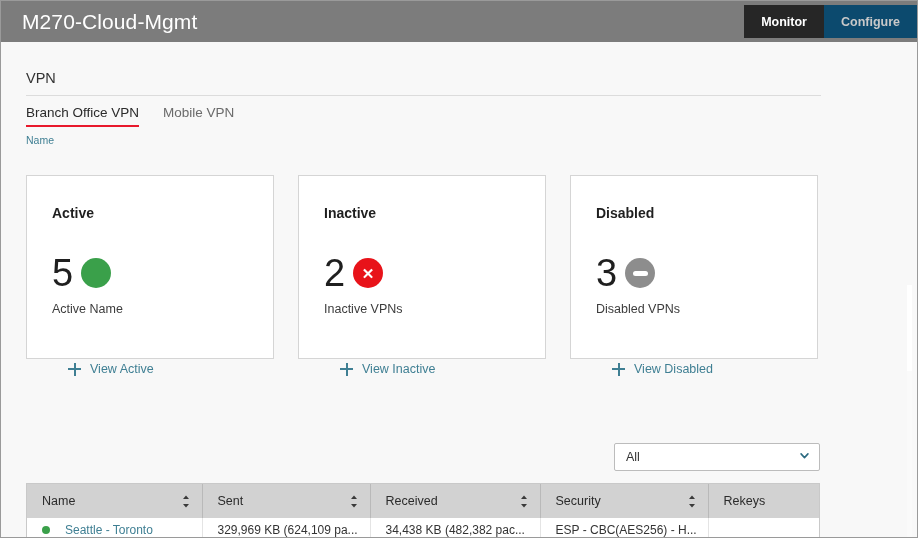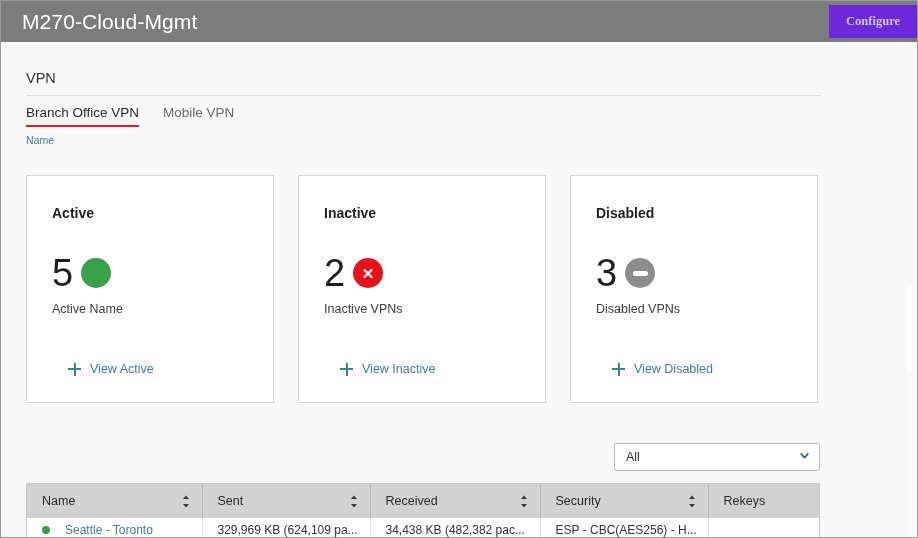--- a/index.html
+++ b/index.html
@@ -59,24 +59,23 @@
     box-sizing: border-box;
     cursor: pointer;
     user-select: none;
   }
   .topbtn.active {
     background: #262626;
     color: #ffffff;
     min-width: 78px;
   }
   .topbtn.inactive {
-    background: #6d28d9;
+    background: #0c4a6e;
     color: #c9c9c9;
     min-width: 86px;
-    font-family: Liberation Serif, serif;
   }
 
   
   .page {
     position: absolute;
     left: 0;
     top: 41px;
     right: 0;
     bottom: 0;
     background: #f8f8f8;
@@ -141,21 +140,21 @@
 
   
   .cards {
     position: absolute;
     left: 25px;
     top: 133px;
     display: flex;
   }
   .card {
     width: 248px;
-    height: 228px;
+    height: 184px;
     background: #ffffff;
     border: 1px solid #d5d5d5;
     box-sizing: border-box;
     position: relative;
   }
   .card + .card { margin-left: 24px; }
 
   .card-title {
     position: absolute;
     left: 25px;
@@ -372,20 +371,21 @@
   }
 </style>
 </head>
 <body>
 
 <div class="app">
 
   <div class="topbar">
     <div class="topbar-title">M270-Cloud-Mgmt</div>
     <div class="topbar-actions">
+      <div class="topbtn active">Monitor</div>
       <div class="topbtn inactive">Configure</div>
     </div>
   </div>
 
   <div class="page">
 
     <div class="section-title">VPN</div>
     <div class="title-rule"></div>
 
     <div class="tabs">

